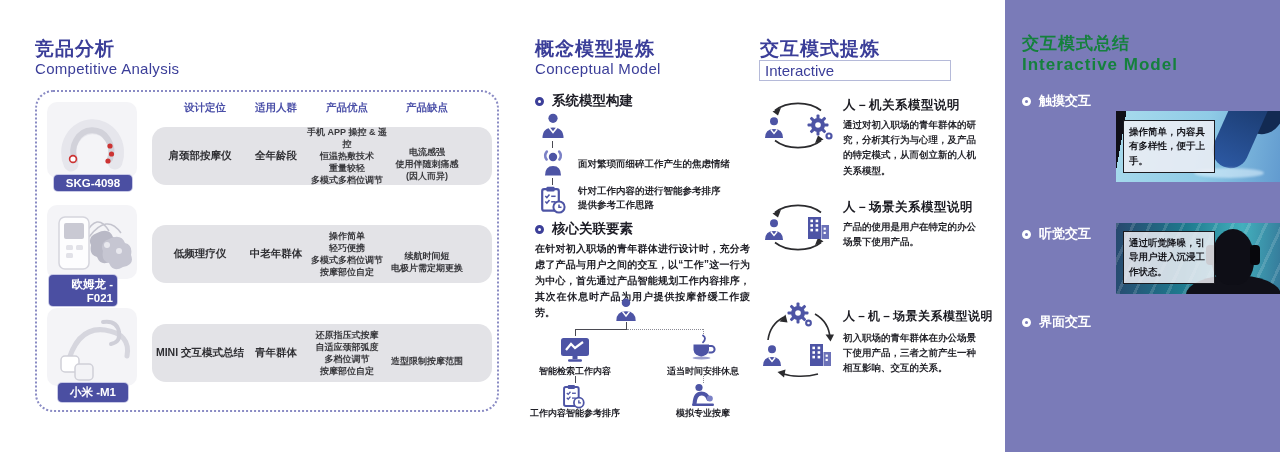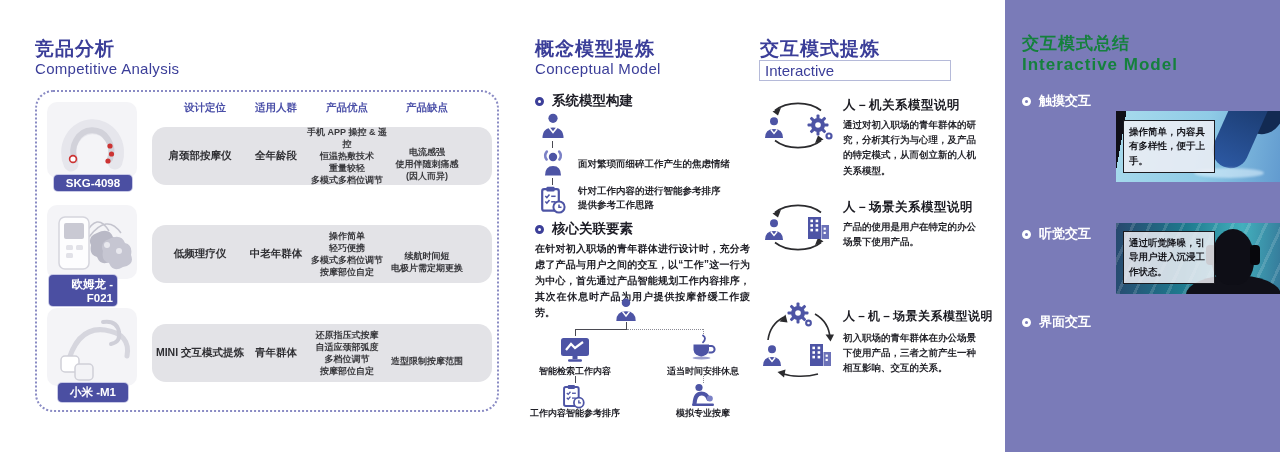--- a/index.html
+++ b/index.html
@@ -164,21 +164,21 @@
     <div class="cell c1">低频理疗仪</div>
     <div class="cell c3 cell-small lines">操作简单
 轻巧便携
 多模式多档位调节
 按摩部位自定</div>
     <div class="cell c4 cell-small lines">续航时间短
 电极片需定期更换</div>
   </div>
 
   <div class="abs tbl-row" style="top:324px;">
-    <div class="cell c1">MINI 交互模式提炼</div>
+    <div class="cell c1">MINI 交互模式总结</div>
     <div class="cell c2">青年群体</div>
     <div class="cell c3 cell-small lines">还原指压式按摩
 自适应颈部弧度
 多档位调节
 按摩部位自定</div>
     <div class="cell c4 cell-small lines">造型限制按摩范围</div>
   </div>
 
   <div class="abs sec-title" style="left:535px;top:36px;">概念模型提炼</div>
   <div class="abs sec-sub" style="left:535px;top:60px;">Conceptual Model</div>

